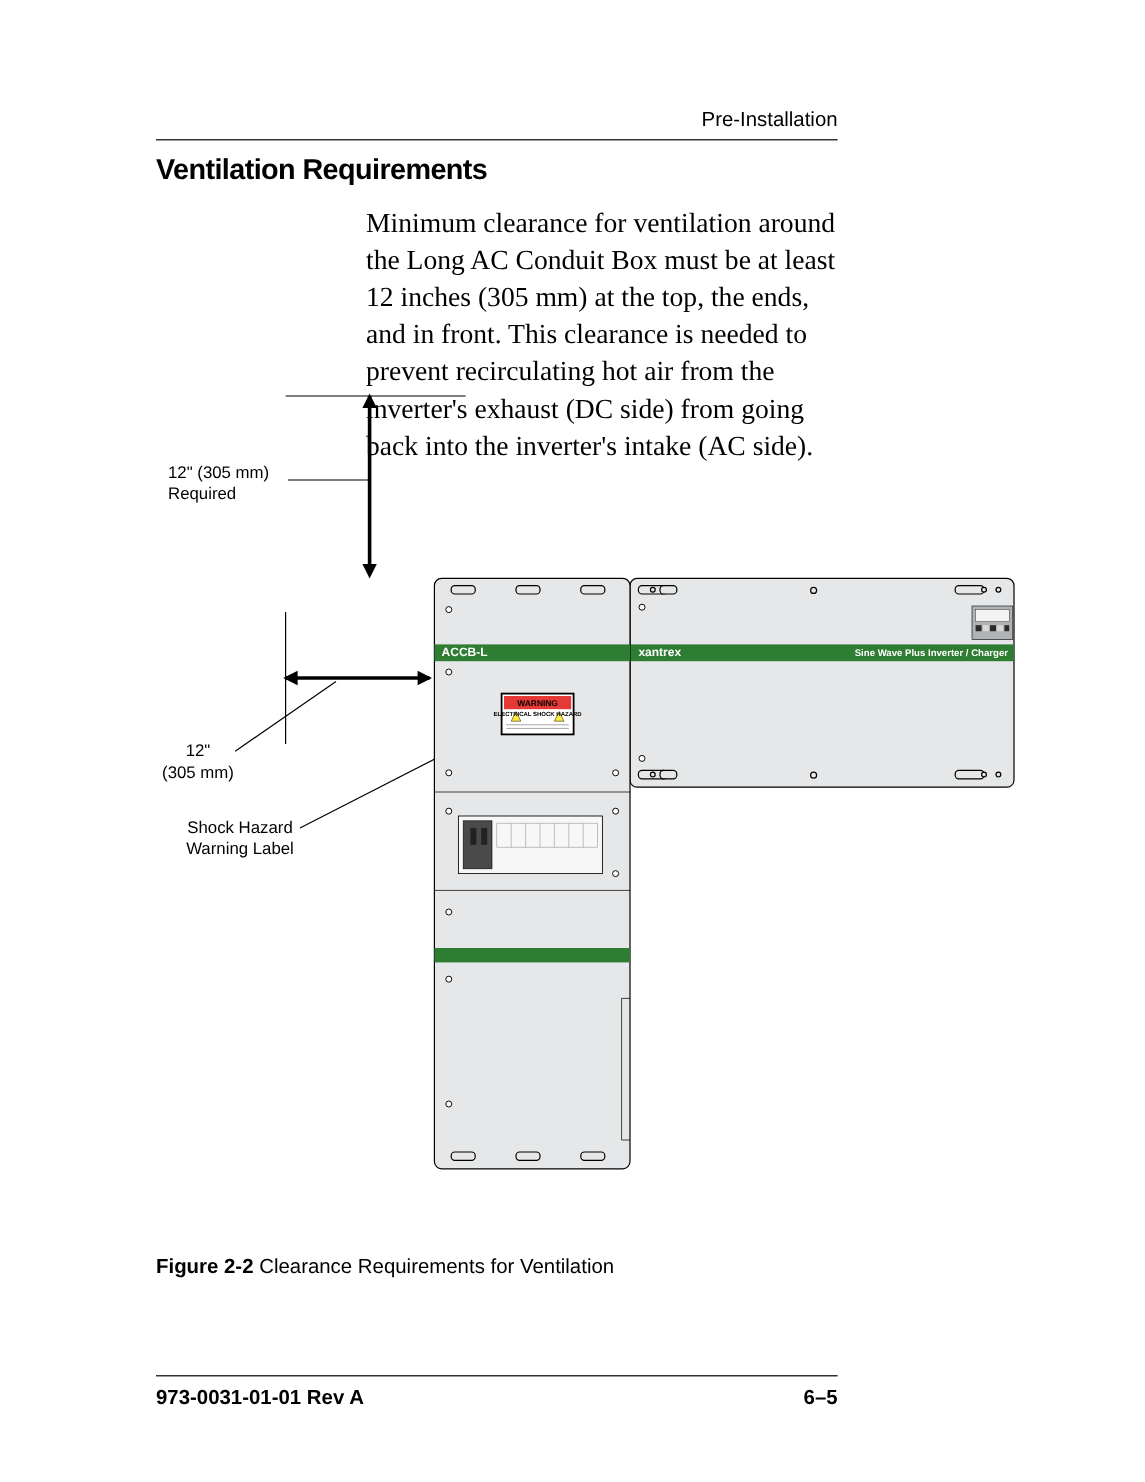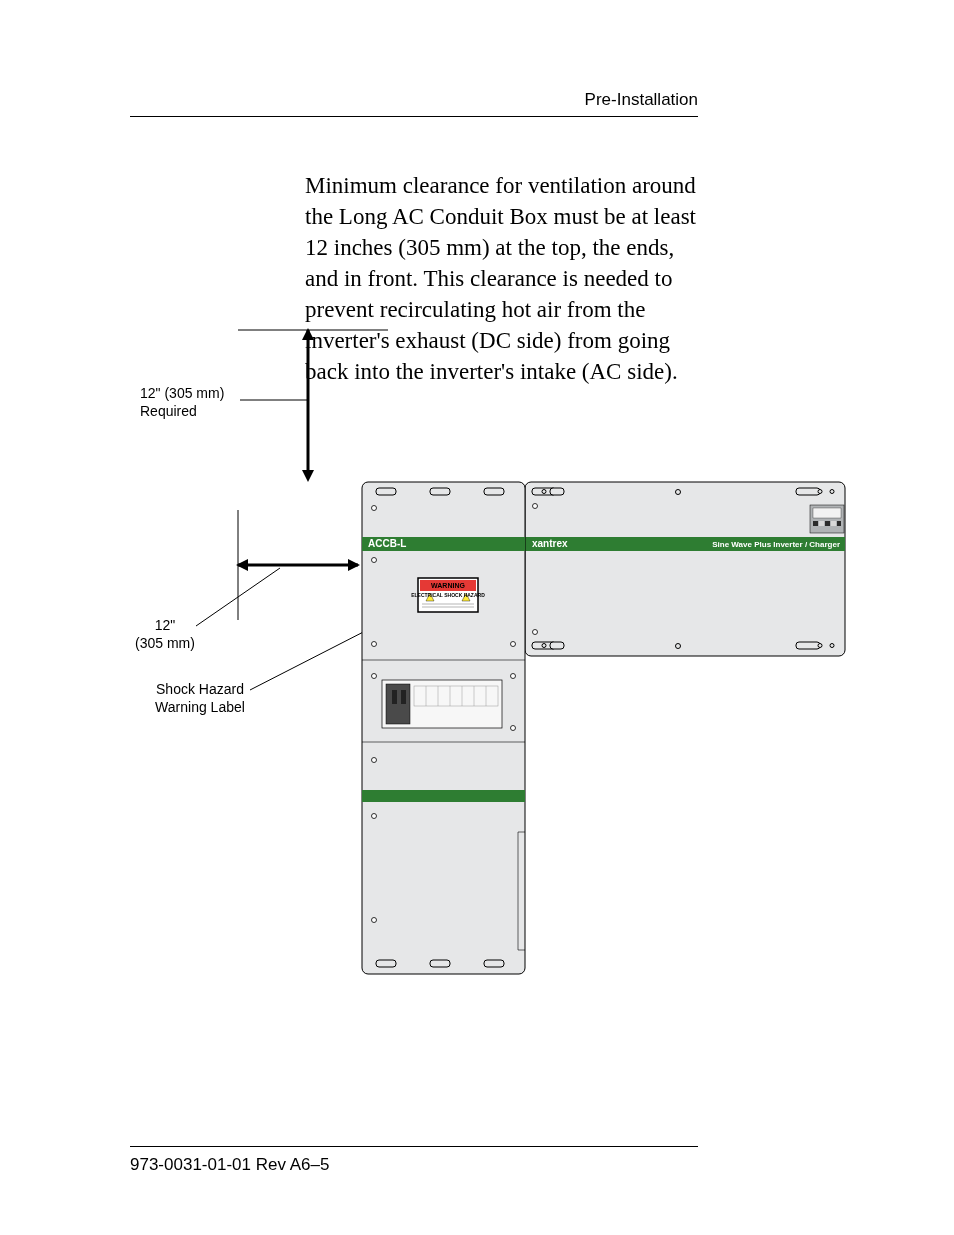--- a/index.html
+++ b/index.html
@@ -9,31 +9,32 @@
   .top-rule { position: absolute; top: 116px; left: 130px; right: 105px; border-top: 1px solid #000; }
   .section-title { position: absolute; top: 128px; left: 130px; font-family: "Helvetica Neue", Arial, sans-serif; font-size: 24px; font-weight: 700; letter-spacing: -0.5px; }
   .body { position: absolute; top: 170px; left: 305px; right: 105px; font-size: 23px; line-height: 1.35; }
   .body p { margin-bottom: 8px; }
   .body .italic { font-style: italic; }
   .figure { position: absolute; top: 320px; left: 130px; right: 105px; height: 665px; }
   .figure svg { position:absolute; left:0; top:0; }
   .fig-caption { position: absolute; top: 1046px; left: 130px; font-family: "Helvetica Neue", Arial, sans-serif; font-size: 17px; }
   .fig-caption .fn { font-weight: 700; }
   .bottom-rule { position: absolute; bottom: 88px; left: 130px; right: 105px; border-top: 1px solid #000; }
-  .footer { position: absolute; bottom: 60px; left: 130px; right: 105px; font-family: "Helvetica Neue", Arial, sans-serif; font-size: 17px; display: flex; justify-content: flex-start; }
+  .footer { position: absolute; bottom: 60px; left: 130px; right: 105px; font-family: "Helvetica Neue", Arial, sans-serif; font-size: 17px; display: flex; justify-content: space-between; font-weight: bold; }
   .lbl { font-family: Arial, Helvetica, sans-serif; font-size: 14px; }
   .lbl-white { font-family: Arial, Helvetica, sans-serif; font-size: 10px; fill:#fff; font-weight:700; }
   .tiny { font-family: Arial, Helvetica, sans-serif; font-size: 5px; fill:#000; font-weight:700; }
 </style>
 </head>
 <body>
 
 <div class="page">
   <div class="header-right">Pre-Installation</div>
   <div class="top-rule"></div>
+  <h2 class="section-title">Ventilation Requirements</h2>
 
   <div class="body">
     <p>Minimum clearance for ventilation around the Long AC Conduit Box must be at least 12 inches (305 mm) at the top, the ends, and in front. This clearance is needed to prevent recirculating hot air from the inverter's exhaust (DC side) from going back into the inverter's intake (AC side).</p>
   </div>
 
   <div class="figure">
     <svg width="724" height="665" viewBox="0 0 724 665">
 
       <text x="10" y="78" class="lbl">12" (305 mm)</text>
       <text x="10" y="96" class="lbl">Required</text>
@@ -157,19 +158,24 @@
           <line x1="308" y1="366" x2="308" y2="386"></line>
           <line x1="320" y1="366" x2="320" y2="386"></line>
           <line x1="332" y1="366" x2="332" y2="386"></line>
           <line x1="344" y1="366" x2="344" y2="386"></line>
           <line x1="356" y1="366" x2="356" y2="386"></line>
         </g>
       </g>
     </svg>
   </div>
 
+  <div class="fig-caption">
+    <span class="fn">Figure 2-2</span>
+    <span> </span>
+    <span>Clearance Requirements for Ventilation</span>
+  </div>
 
   <div class="bottom-rule"></div>
   <div class="footer">
     <span>973-0031-01-01 Rev A</span>
     <span>6–5</span>
   </div>
 </div>
 
 </body></html>

